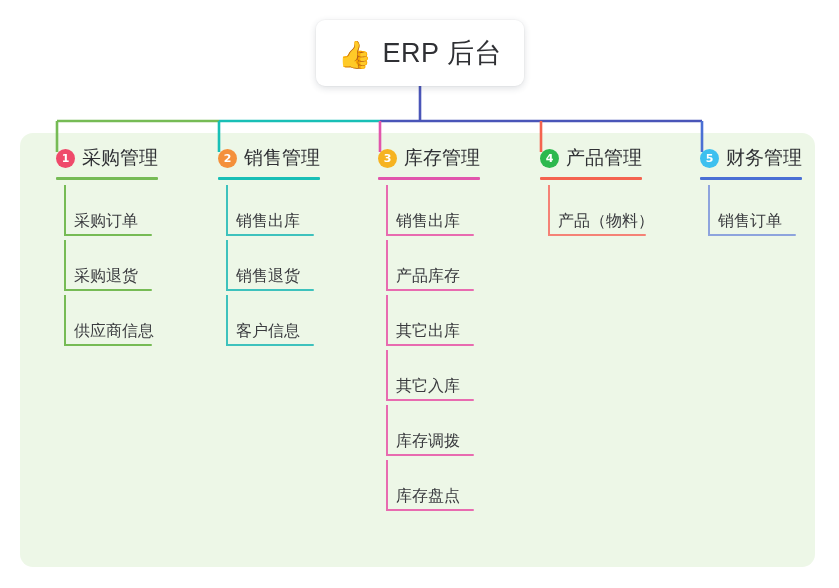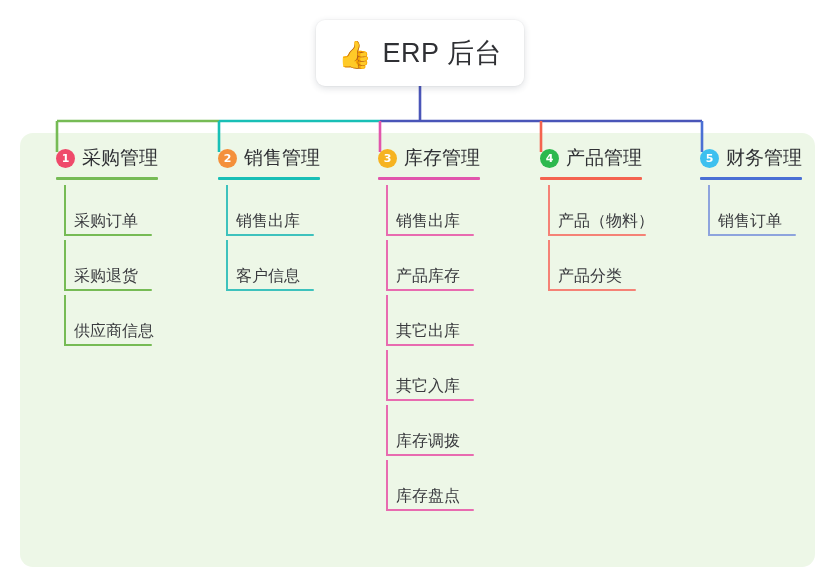--- a/index.html
+++ b/index.html
@@ -158,20 +158,25 @@
         </div>
         <div class="head-rule" style="background: rgb(24, 191, 182); width: 102px;"></div>
         <div class="items">
           <div class="item">
             <div class="item-stem" style="background: rgb(62, 194, 189);"></div>
             <div class="item-label">销售出库</div>
             <div class="item-rule" style="background: rgb(62, 194, 189); width: 88px;"></div>
           </div>
           <div class="item">
             <div class="item-stem" style="background: rgb(62, 194, 189);"></div>
+            <div class="item-label">销售退货</div>
+            <div class="item-rule" style="background: rgb(62, 194, 189); width: 88px;"></div>
+          </div>
+          <div class="item">
+            <div class="item-stem" style="background: rgb(62, 194, 189);"></div>
             <div class="item-label">客户信息</div>
             <div class="item-rule" style="background: rgb(62, 194, 189); width: 88px;"></div>
           </div>
         </div>
       </div>
       <div class="col" style="left: 360px;">
         <div class="col-head">
           <span class="badge" style="background: rgb(246, 179, 33);">3</span>
           <span class="col-title">库存管理</span>
         </div>
@@ -214,25 +219,20 @@
           <span class="badge" style="background: rgb(44, 185, 78);">4</span>
           <span class="col-title">产品管理</span>
         </div>
         <div class="head-rule" style="background: rgb(244, 99, 79); width: 102px;"></div>
         <div class="items">
           <div class="item">
             <div class="item-stem" style="background: rgb(245, 130, 118);"></div>
             <div class="item-label">产品（物料）</div>
             <div class="item-rule" style="background: rgb(245, 130, 118); width: 98px;"></div>
           </div>
-          <div class="item">
-            <div class="item-stem" style="background: rgb(245, 130, 118);"></div>
-            <div class="item-label">产品分类</div>
-            <div class="item-rule" style="background: rgb(245, 130, 118); width: 88px;"></div>
-          </div>
         </div>
       </div>
       <div class="col" style="left: 682px;">
         <div class="col-head">
           <span class="badge" style="background: rgb(62, 192, 239);">5</span>
           <span class="col-title">财务管理</span>
         </div>
         <div class="head-rule" style="background: rgb(74, 111, 212); width: 102px;"></div>
         <div class="items">
           <div class="item">

